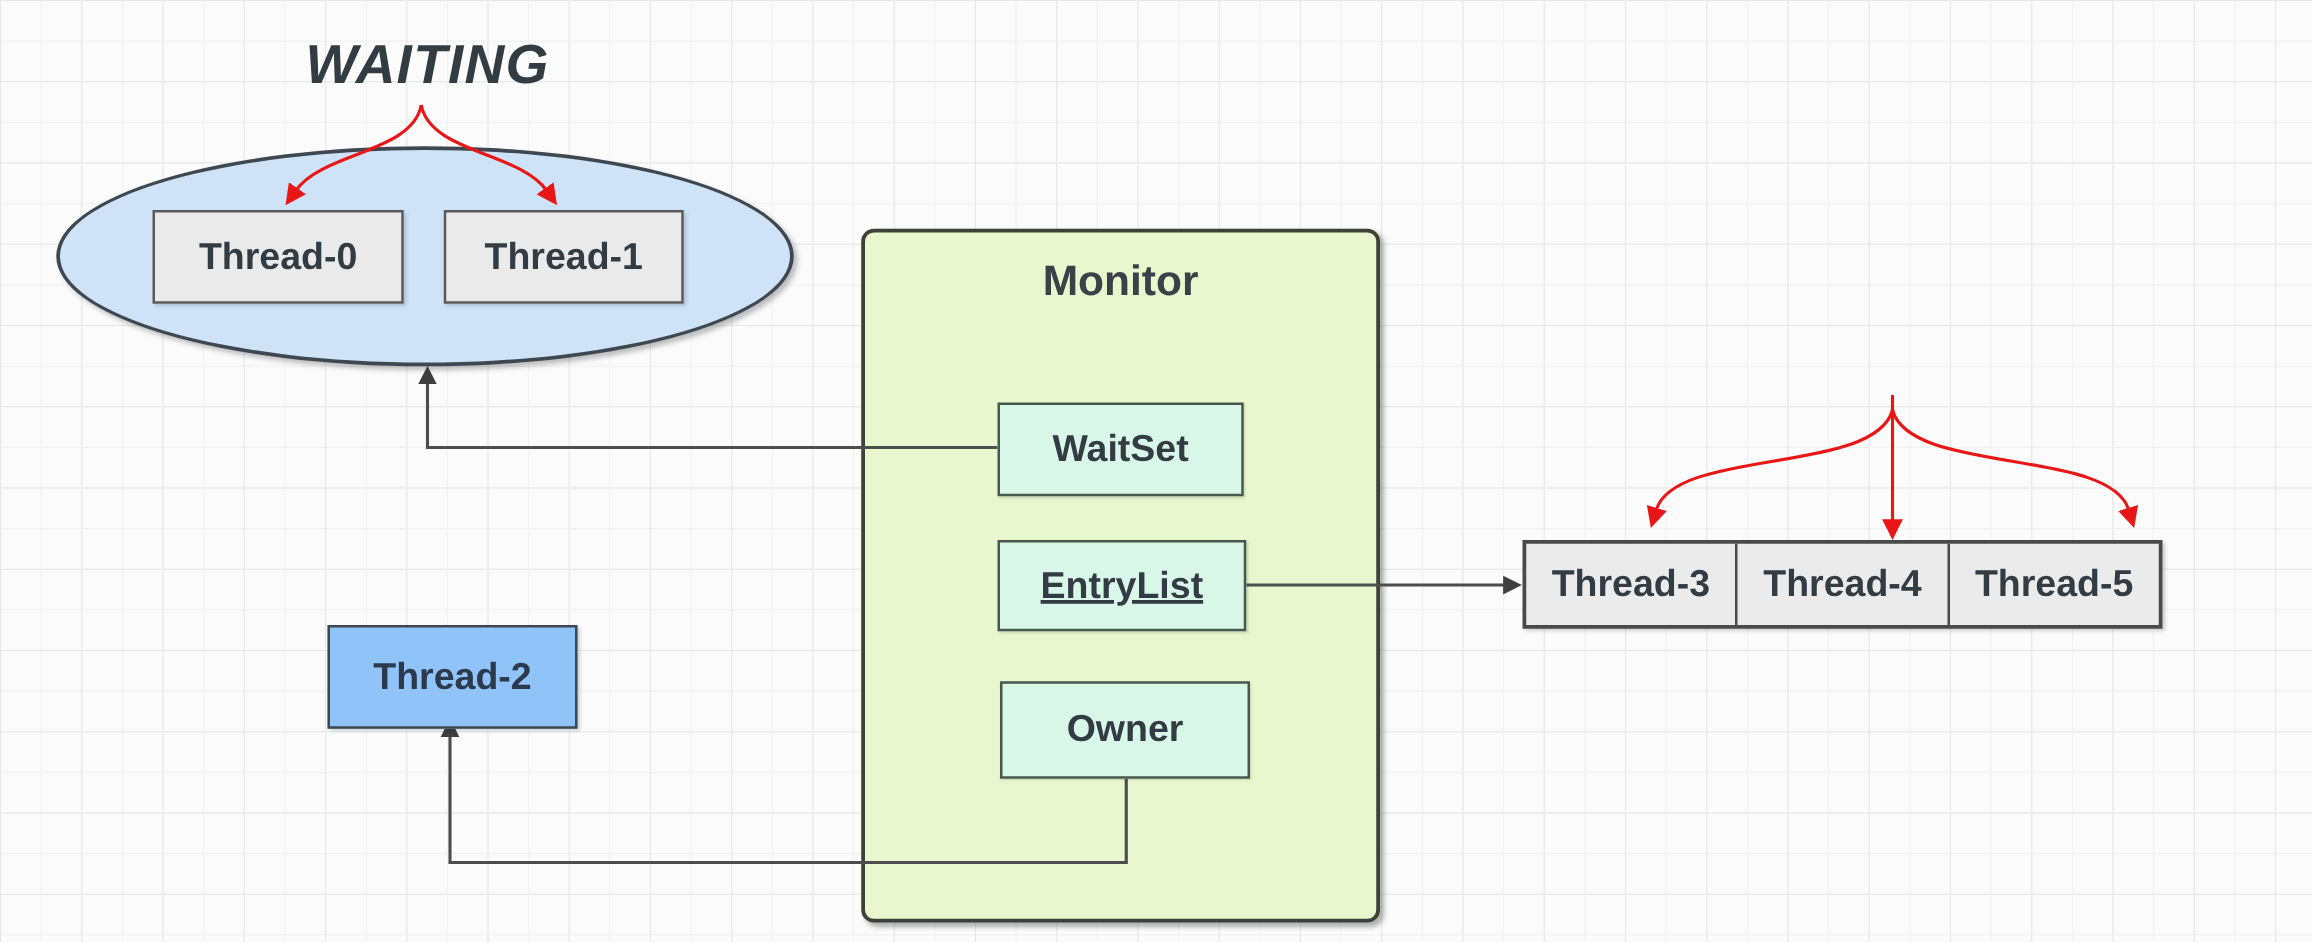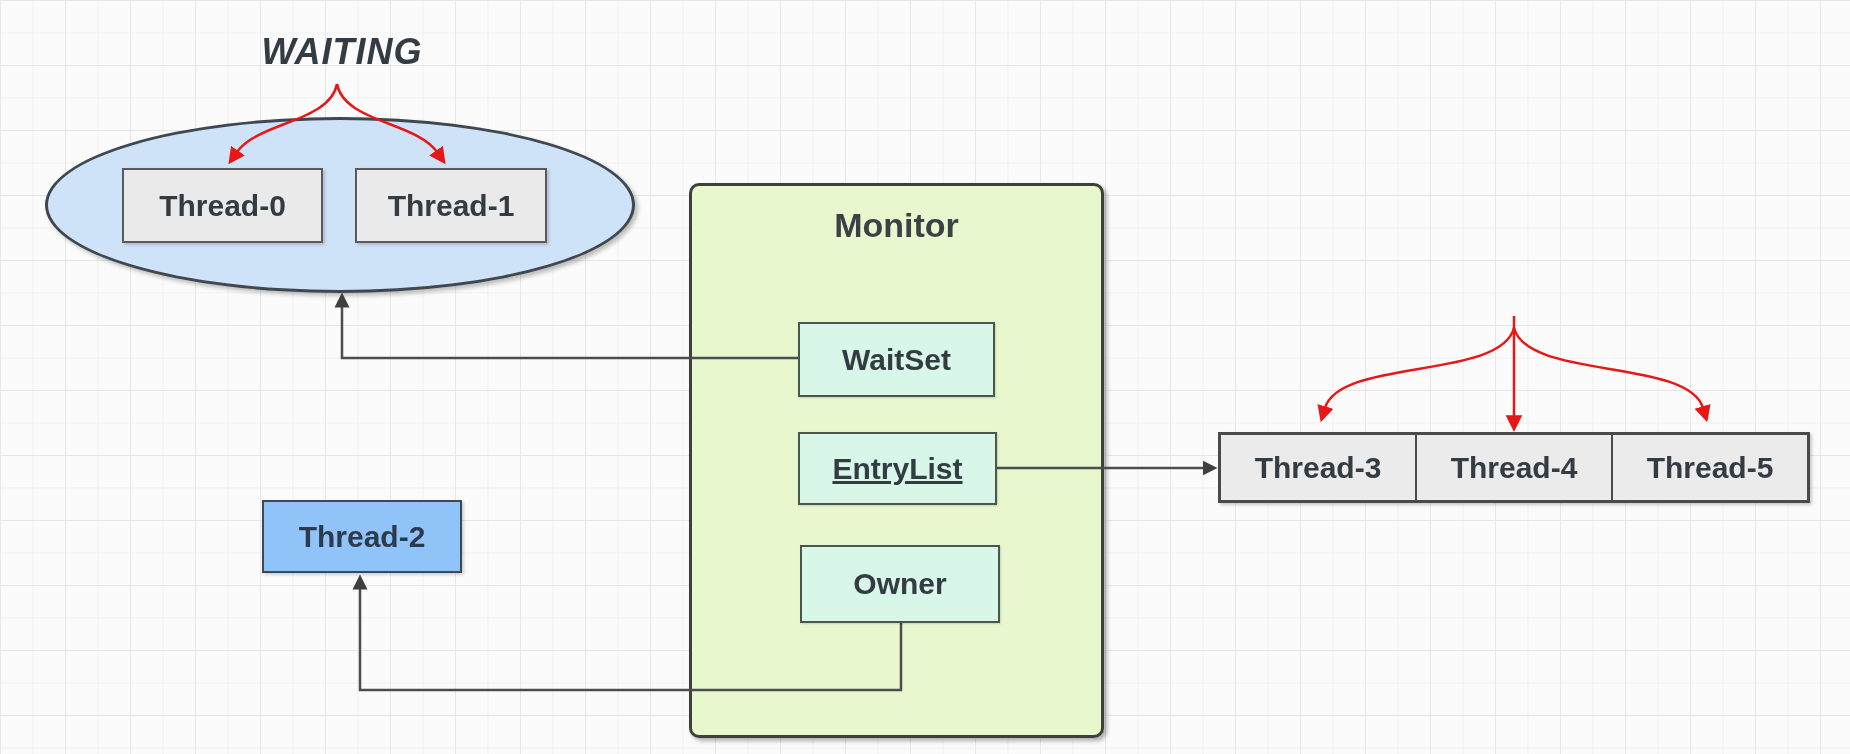--- a/index.html
+++ b/index.html
@@ -11,21 +11,21 @@
     background-color:#fbfbfb;
     background-image:
       linear-gradient(#e7e7e7 1px, transparent 1px),
       linear-gradient(90deg,#e7e7e7 1px, transparent 1px),
       linear-gradient(#f0f0f0 1px, transparent 1px),
       linear-gradient(90deg,#f0f0f0 1px, transparent 1px);
     background-size:65px 65px,65px 65px,32.5px 32.5px,32.5px 32.5px;
   }
   .abs{position:absolute;box-sizing:border-box;}
   .state-label{
-    font-size:36px;font-weight:bold;font-style:italic;
+    font-size:44px;font-weight:bold;font-style:italic;
     color:#333b43;letter-spacing:1px;
     display:flex;align-items:center;justify-content:center;
     white-space:nowrap;
   }
   .ellipse{
     background:#cfe3f8;
     border:3px solid #3f4750;
     border-radius:50%;
     box-shadow:3px 3px 4px rgba(0,0,0,0.25);
   }
@@ -120,23 +120,23 @@
   <div class="abs node slot" style="left:798px;top:322px;width:197px;height:75px;">
     <span>WaitSet</span>
   </div>
   <div class="abs node slot" style="left:798px;top:432px;width:199px;height:73px;text-decoration:underline;">
     <span>EntryList</span>
   </div>
   <div class="abs node slot" style="left:800px;top:545px;width:200px;height:78px;">
     <span>Owner</span>
   </div>
 
-  <div class="abs node thread2" style="left:262px;top:500px;width:200px;height:73px;">
+  <div class="abs node thread2" style="left:262px;top:500px;width:200px;height:83px;">
     <span>Thread-2</span>
   </div>
 
-  <div class="abs blocked-row" style="left:1218px;top:432px;width:592px;height:71px;">
+  <div class="abs blocked-row" style="left:1218px;top:432px;width:512px;height:71px;">
     <div class="blocked-cell">Thread-3</div>
     <div class="blocked-cell">Thread-4</div>
     <div class="blocked-cell">Thread-5</div>
   </div>
 
 </div>
 
 </body></html>

